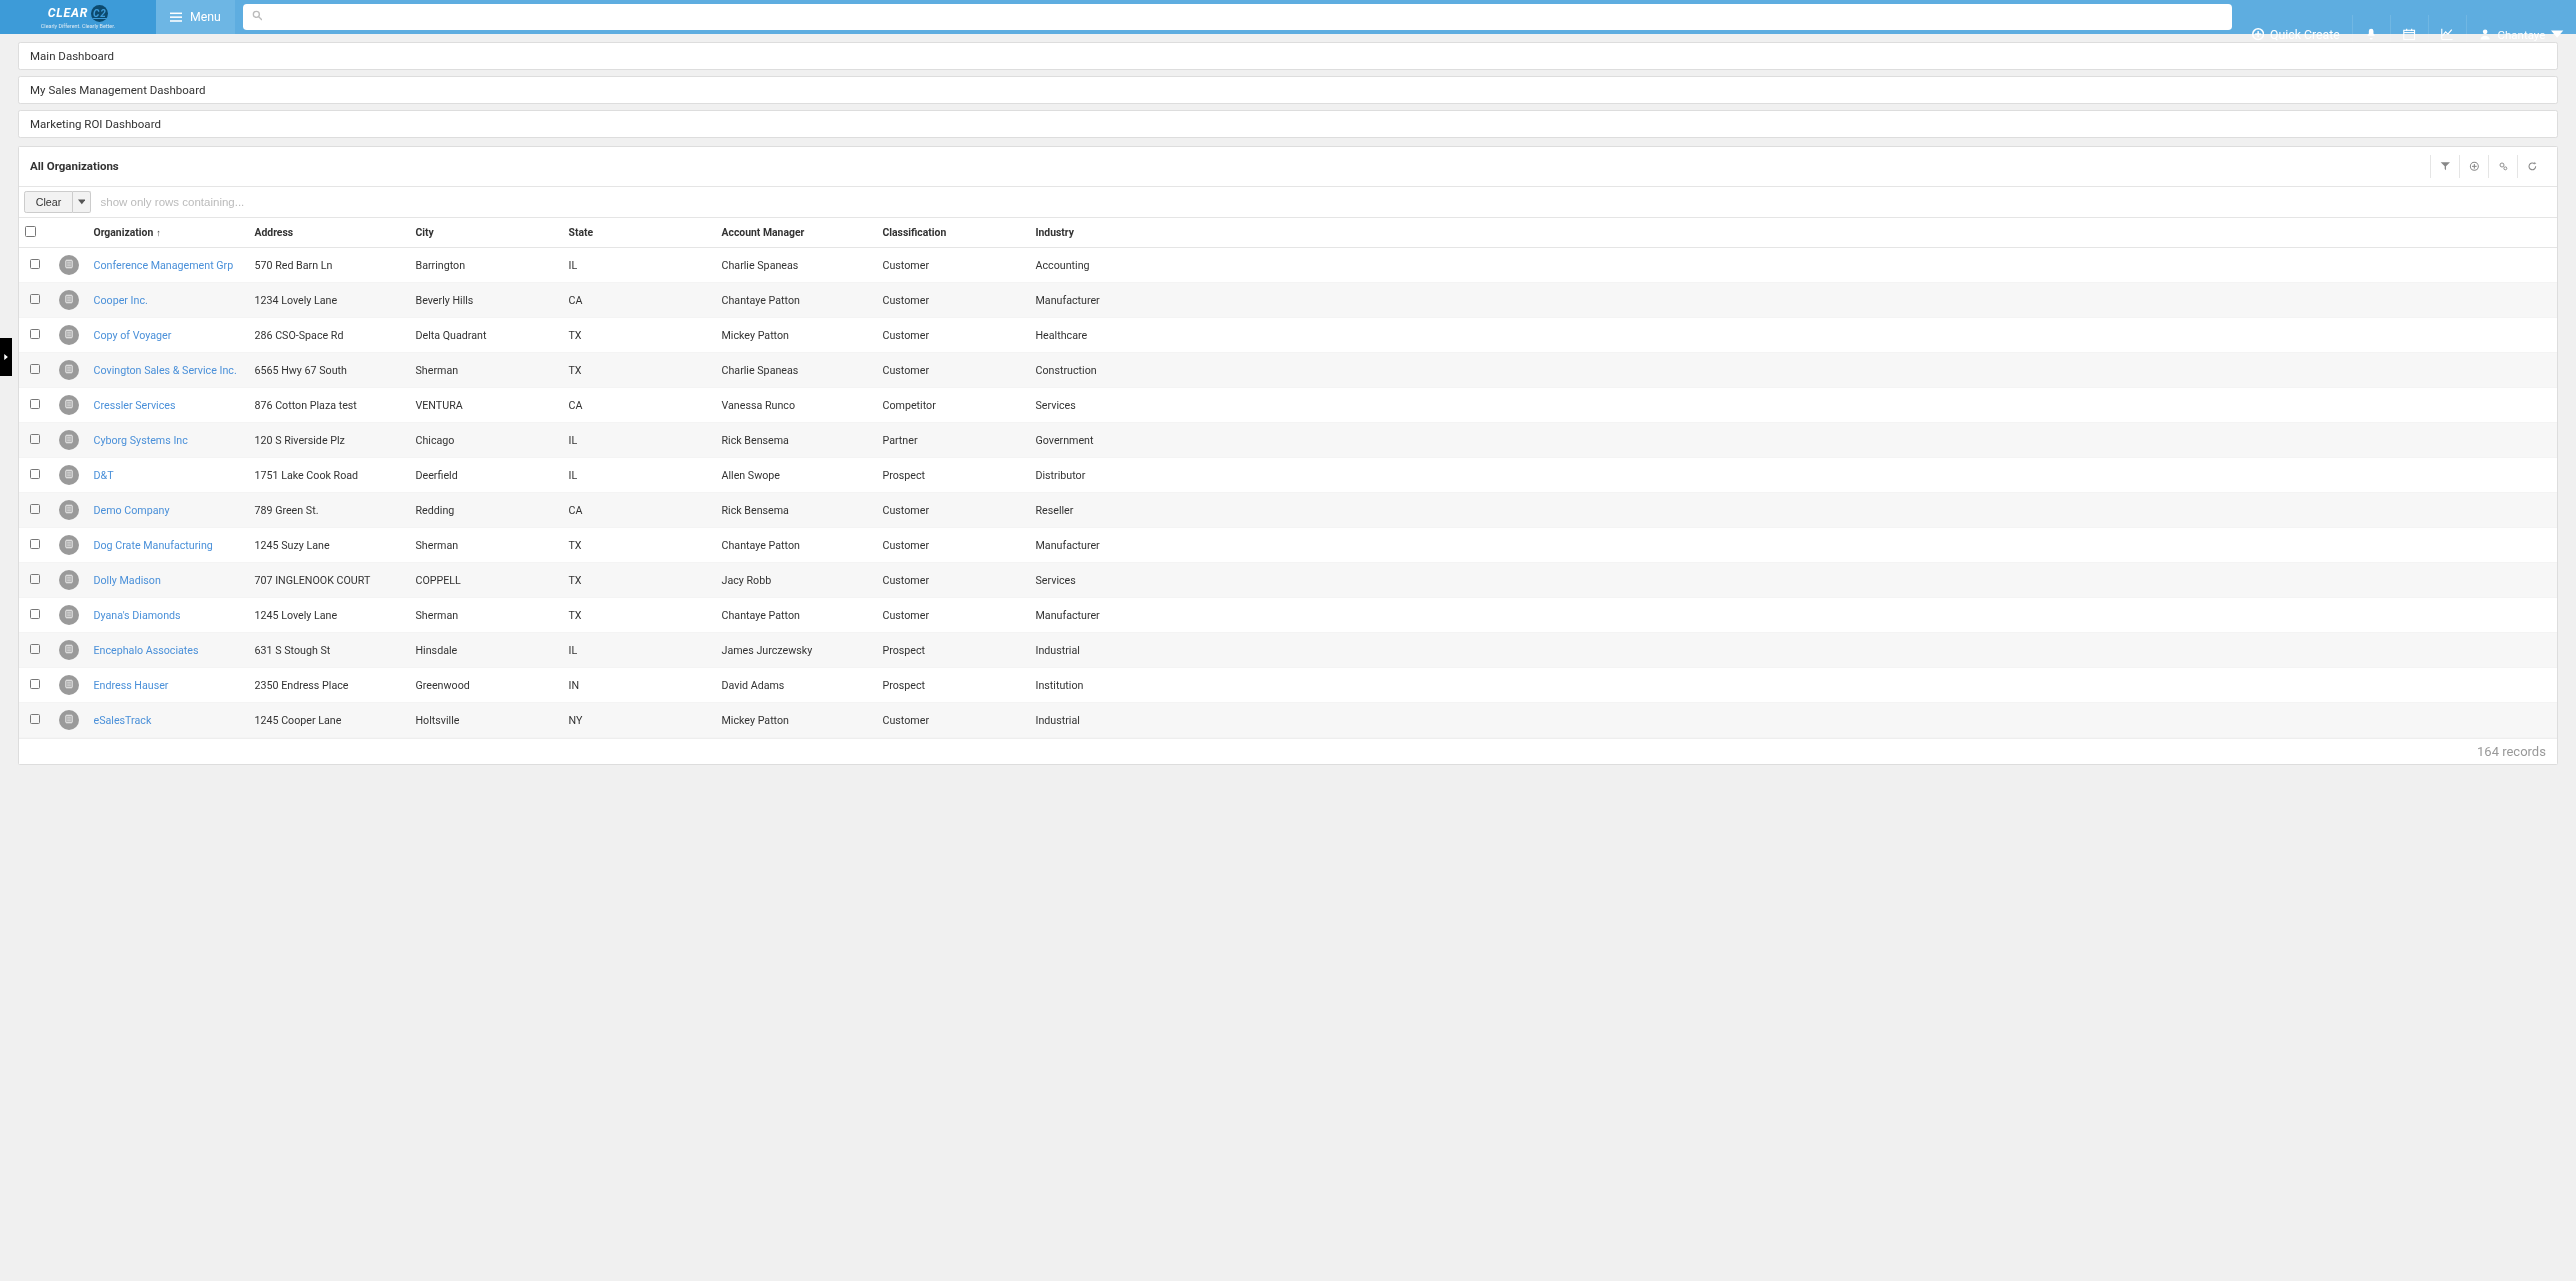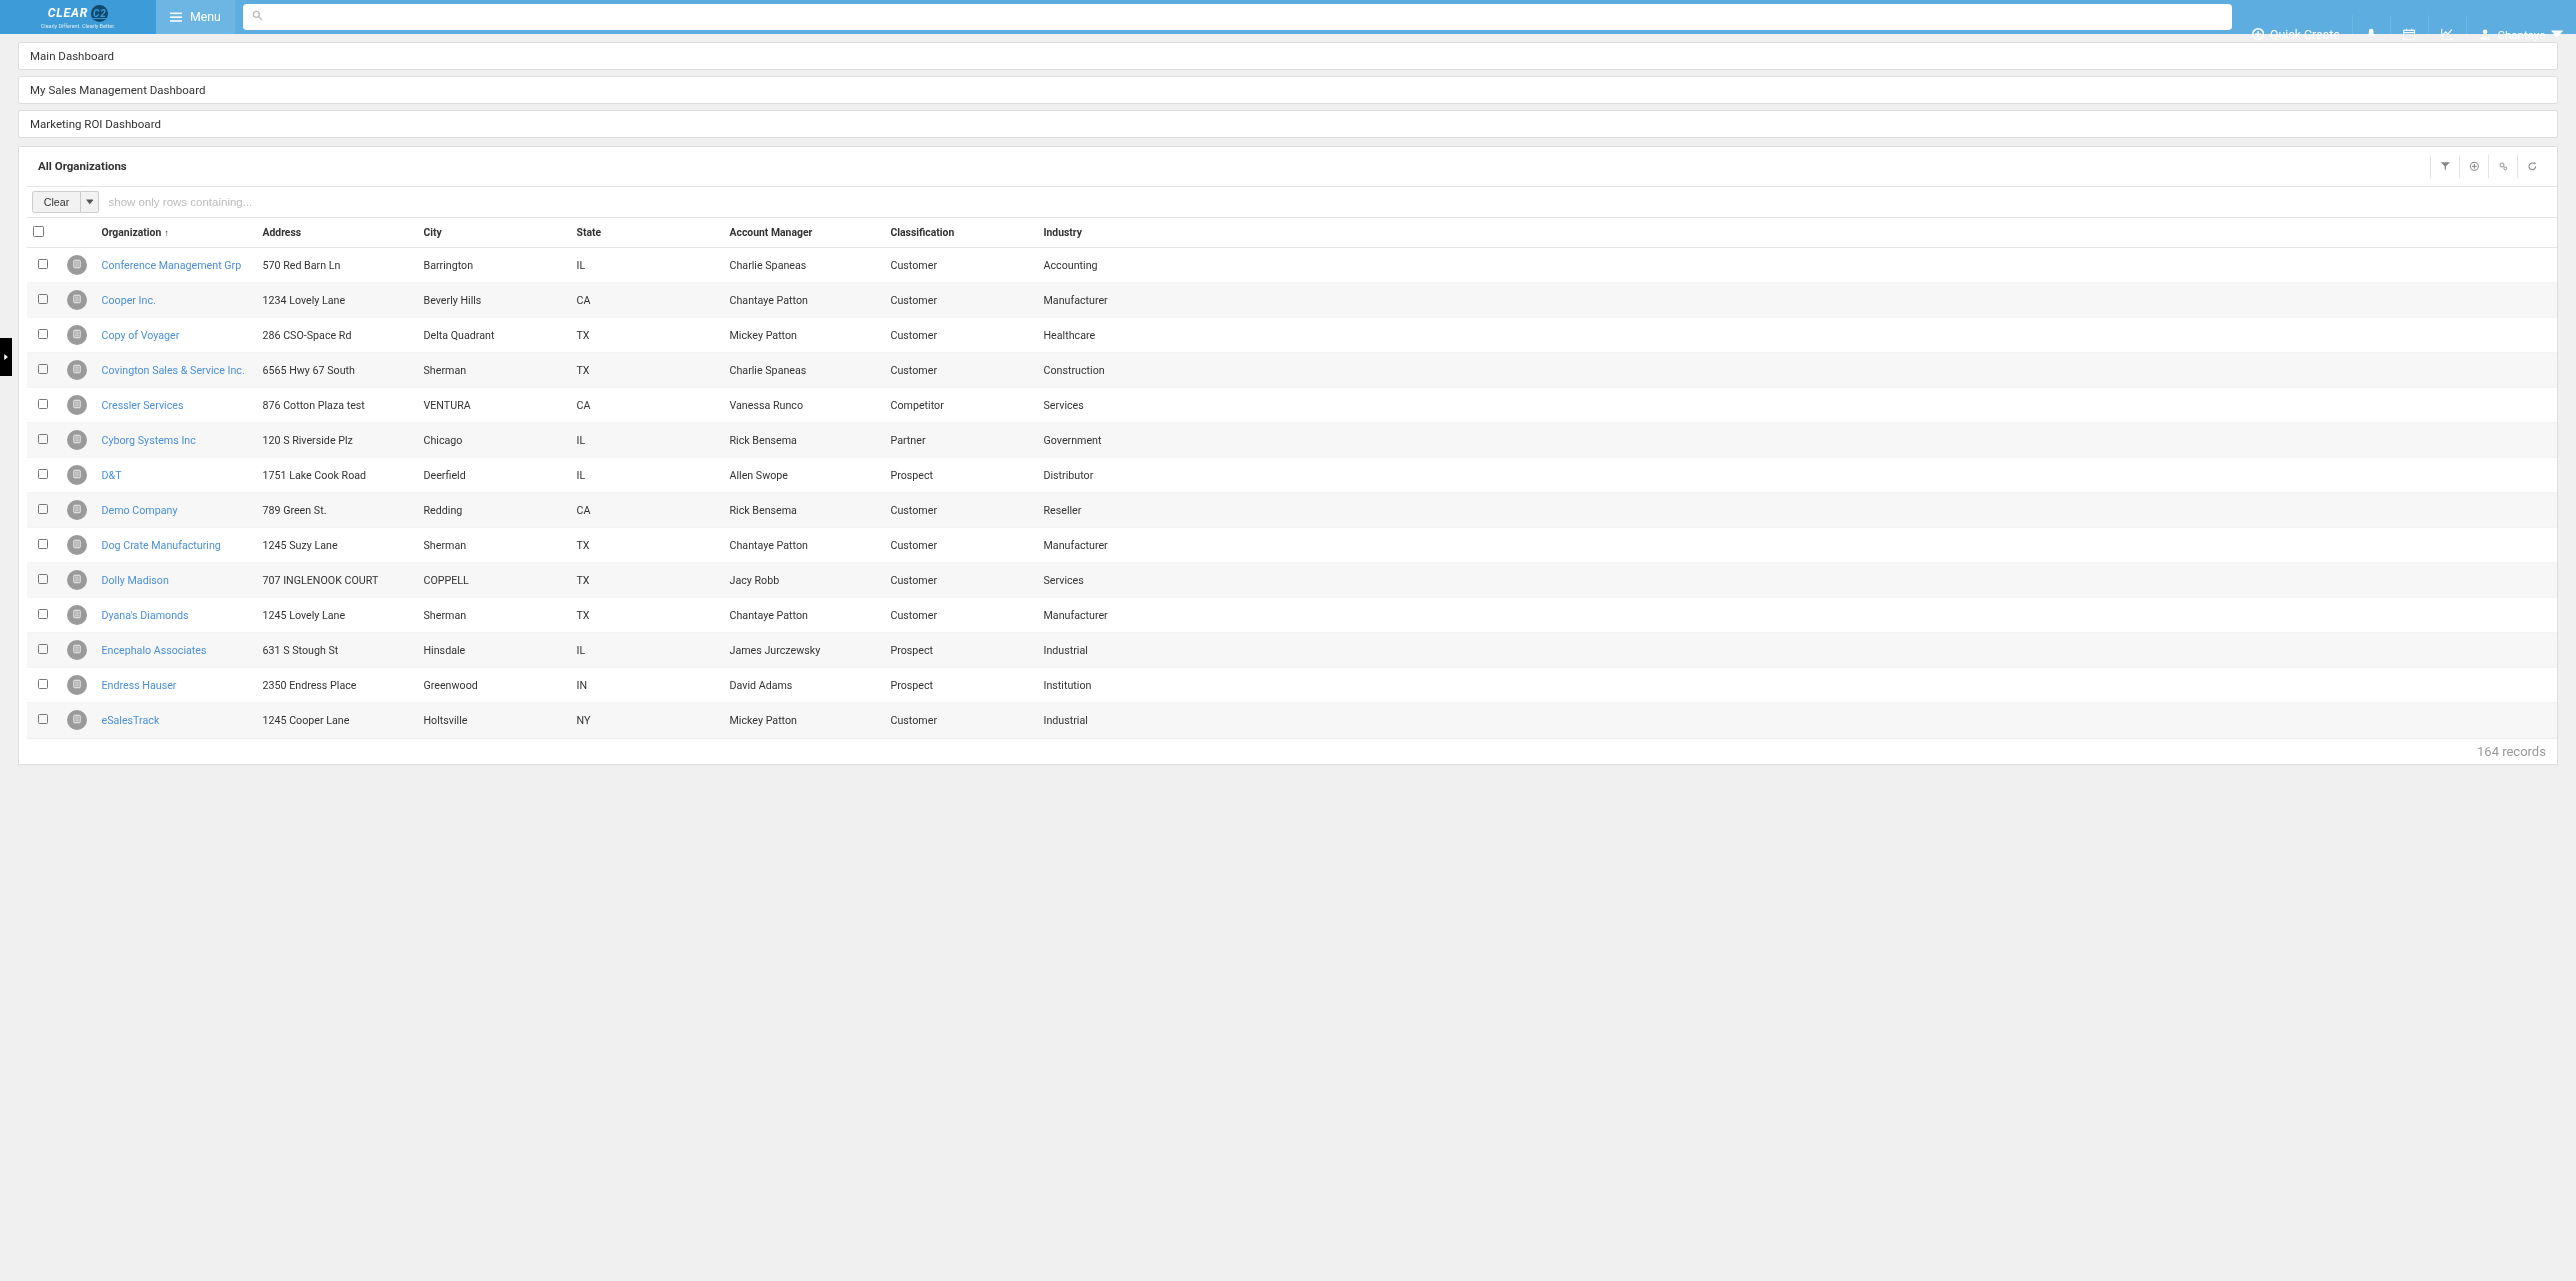--- a/index.html
+++ b/index.html
@@ -94,21 +94,20 @@
     cursor: pointer;
   }
 
   
   .card {
     margin: 0 18.4px 15.3px 18.4px;
     background: #fff;
     border: 0.8px solid #ddd;
     border-radius: 1.5px;
     position: relative;
-    padding-left: 8px;
   }
   .card-header {
     display: flex;
     align-items: center;
     justify-content: space-between;
     padding: 7.7px 10.7px;
     border-bottom: 0.8px solid #e5e5e5;
   }
   .card-title { font-weight: 700; font-size: 11.5px; }
   .card-tools { display: flex; }

